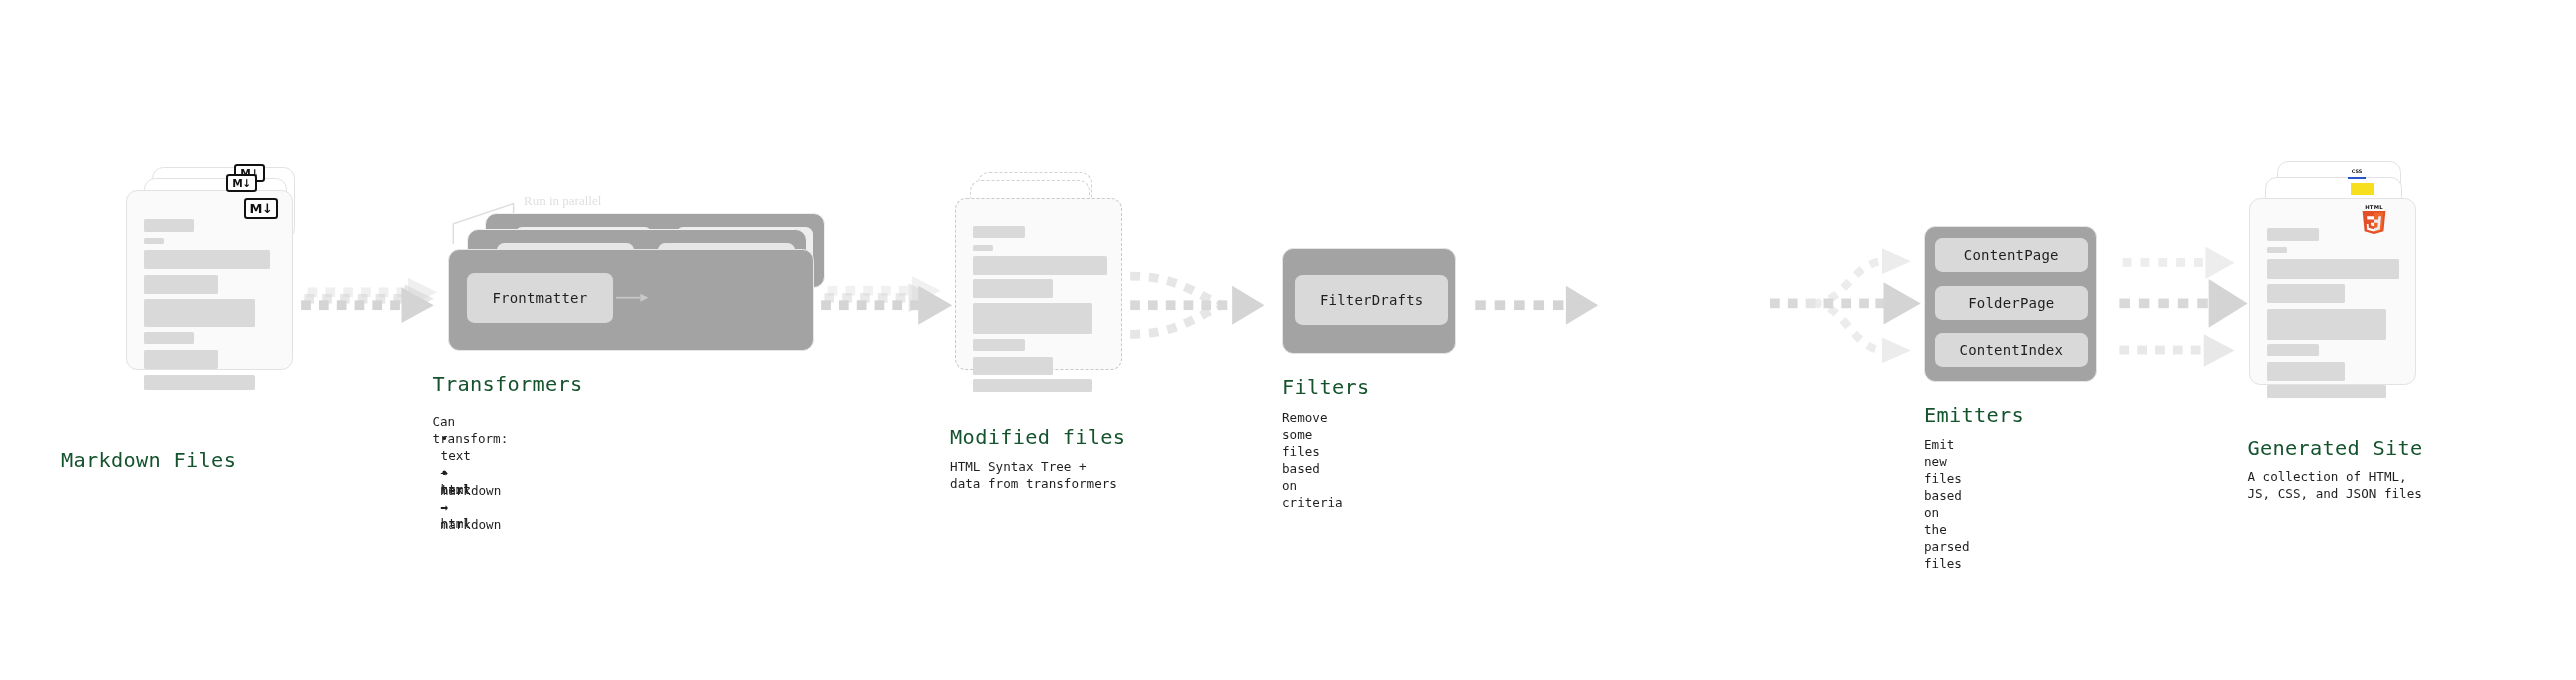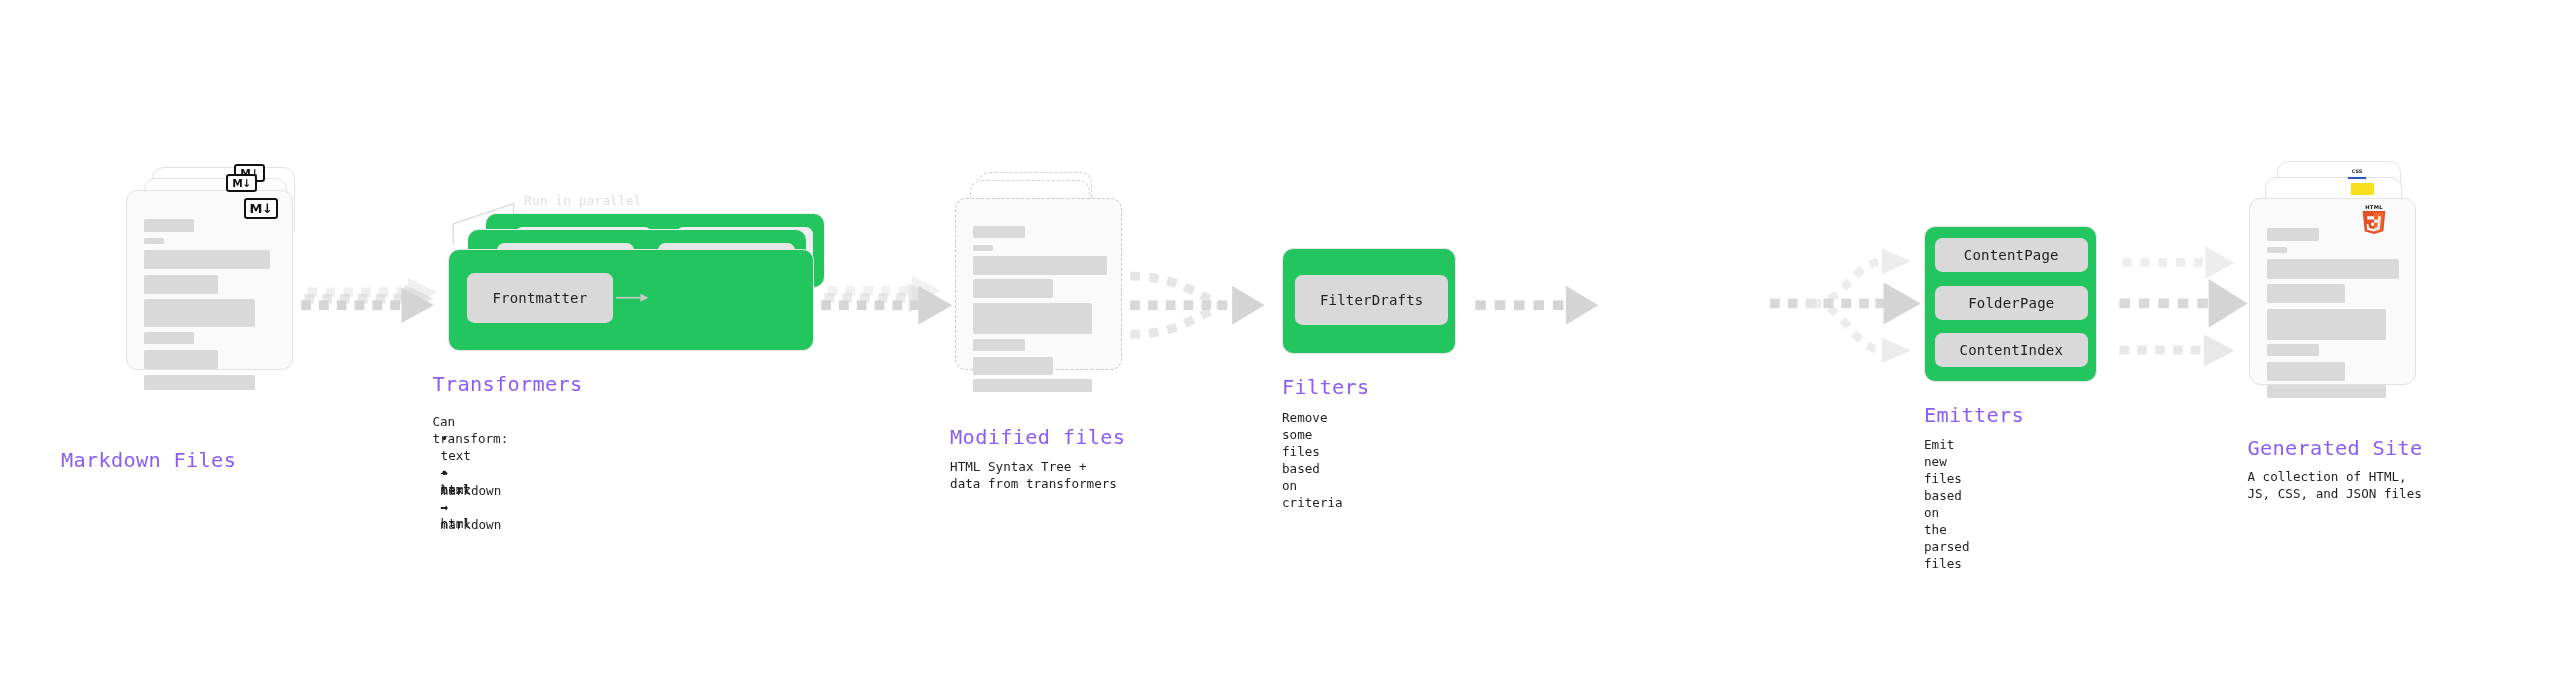--- a/index.html
+++ b/index.html
@@ -79,42 +79,42 @@
   }
   .js-badge {
     background: #f7df1e;
   }
 
   
   .proc-box {
     position: absolute;
     box-sizing: border-box;
     border-radius: 11.4px;
-    background: #22c55e;
+    background: #a3a3a3;
     border: 1.3px solid #e4e4e4;
   }
   .pill {
     position: absolute;
     box-sizing: border-box;
     border-radius: 7.3px;
     background: #d9d9d9;
     display: flex;
     align-items: center;
     justify-content: center;
     font-size: 14px;
     color: #1f1f1f;
     letter-spacing: 0.2px;
     white-space: nowrap;
   }
 
   
   .title {
     position: absolute;
     font-size: 20.3px;
-    color: #8b5cf6;
+    color: #14532d;
     white-space: nowrap;
     letter-spacing: 0.3px;
   }
   .caption {
     position: absolute;
     font-size: 12.6px;
     line-height: 17px;
     color: #1f1f1f;
     white-space: pre-line;
   }
@@ -281,21 +281,21 @@
       <div class="md-logo" style="position:absolute; left:118px; top:31px; width:34px; height:21px; font-size:13px;">M↓</div>
     </div>
     <div class="title" style="left:-65px; top:233px;margin-top:48px;">Markdown Files</div>
   </div>
 
   <div class="stage" style="left:443px; top:195px;">
 
     <svg style="left:6.5px; top:1.6px;" width="106" height="57" viewBox="0 0 130 70">
       <path d="M4,58 L4,33 L78,8 L78,26" stroke="#dddddd" stroke-width="1.8" fill="none"></path>
     </svg>
-    <div class="run-label" style="left:81px; top:-1.6px;">Run in parallel</div>
+    <div class="run-label" style="left:81px; top:-1.6px;font-family:Liberation Serif, serif;">Run in parallel</div>
 
     <div class="proc-box" style="left:42px; top:18px; width:340px; height:75px; border-color:#f0f0f0;">
       <div class="pill" style="left:29px; top:13px; width:137px; height:49px; background:#eeeeee; color:transparent;">&nbsp;</div>
       <div class="pill" style="left:190px; top:13px; width:137px; height:49px; background:#eeeeee; color:transparent;">&nbsp;</div>
       <svg style="left:169px; top:32.5px;" width="24.4" height="9.8" viewBox="0 0 30 12">
         <line x1="0" y1="6" x2="22" y2="6" stroke="#e8e8e8" stroke-width="2"></line>
         <polygon points="22,2 30,6 22,10" fill="#e8e8e8"></polygon>
       </svg>
     </div>
 

